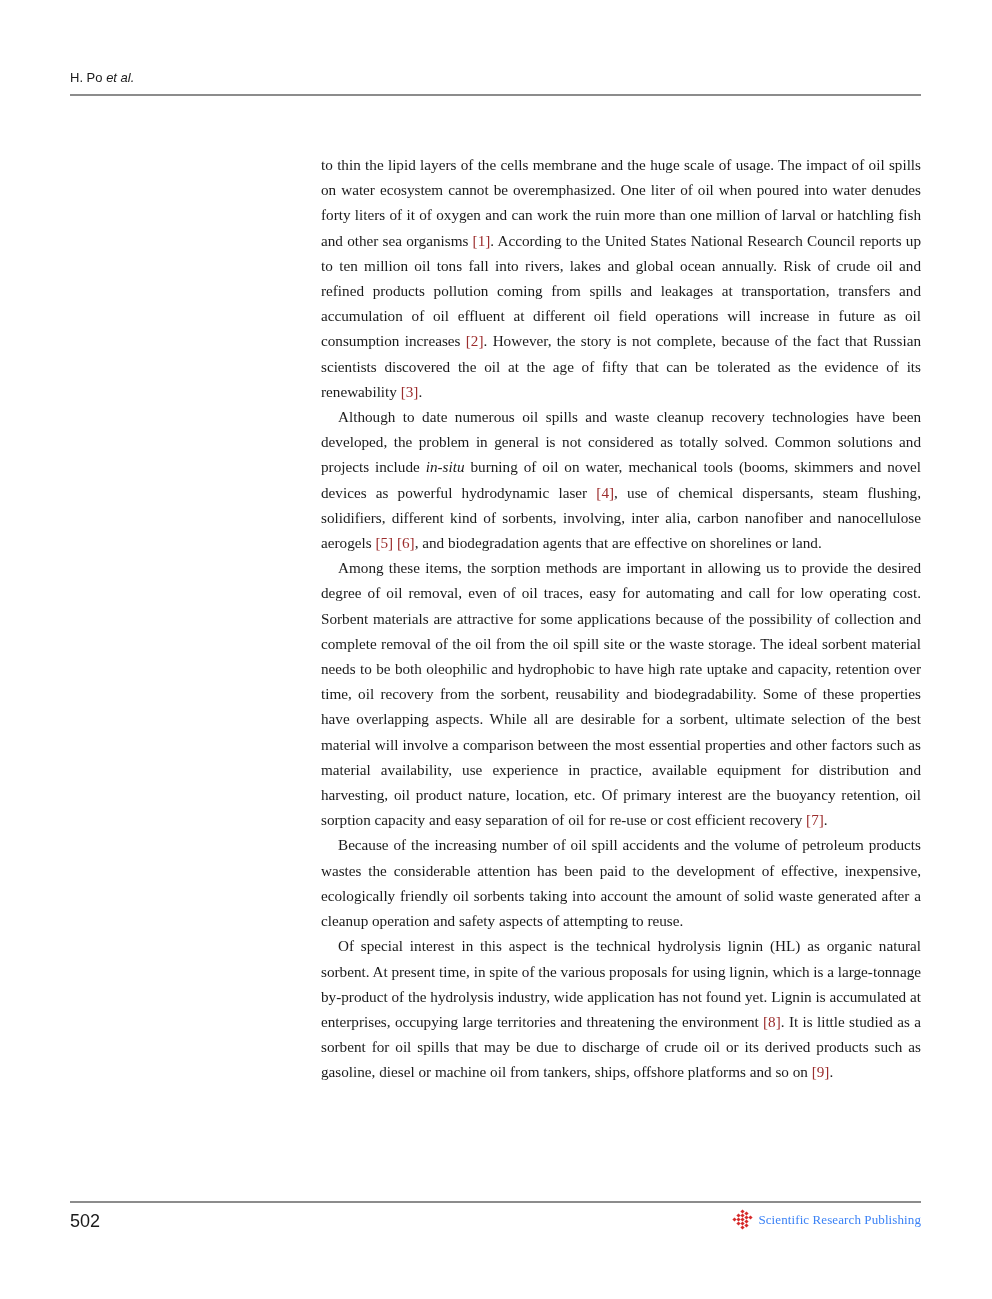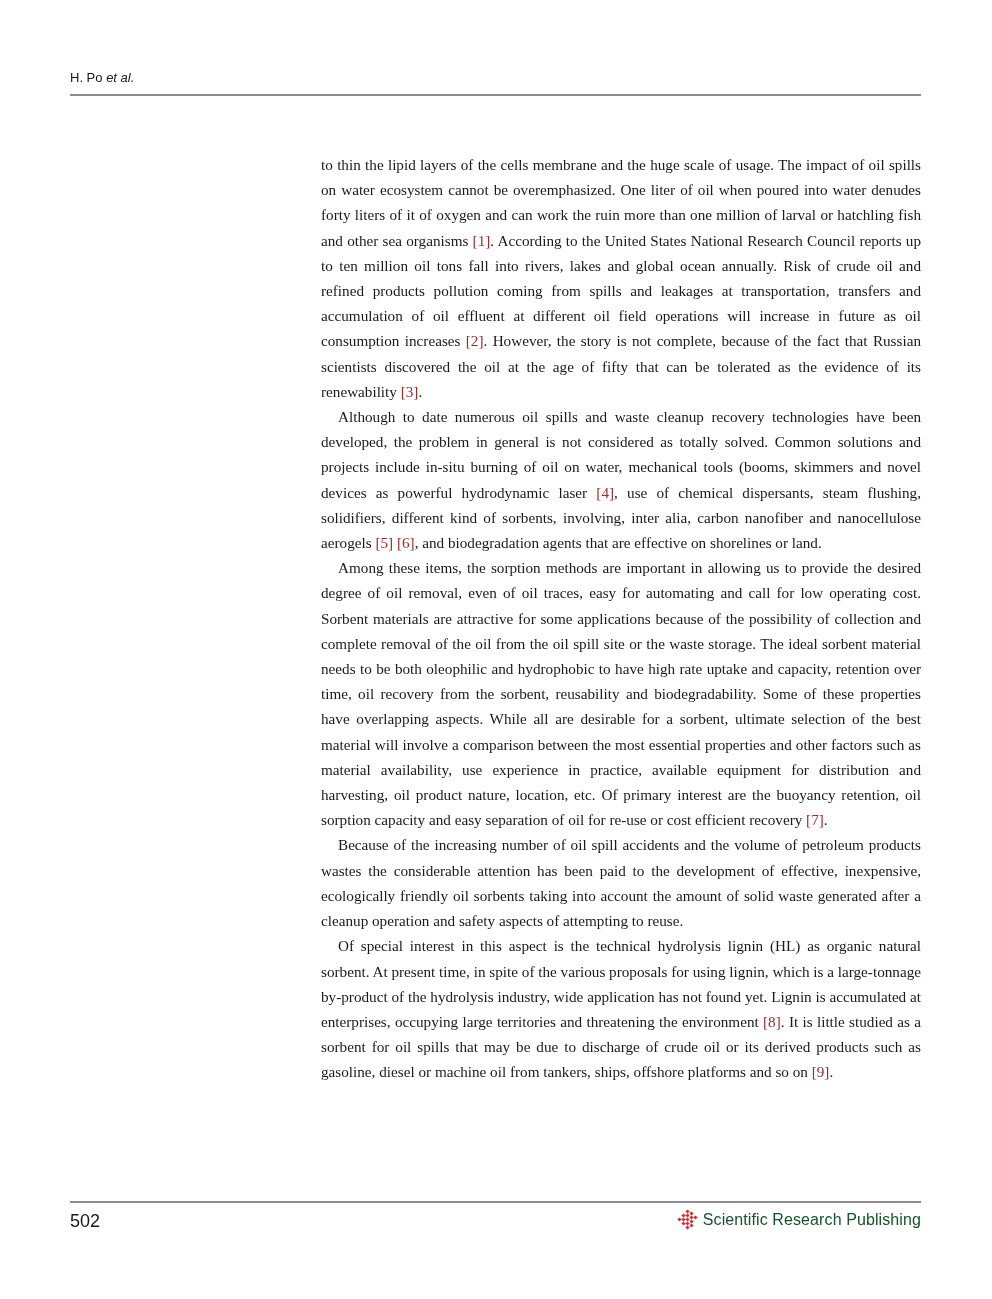--- a/index.html
+++ b/index.html
@@ -16,35 +16,35 @@
   }
 
   .body-col {
     position: absolute; left: 321px; top: 120px; width: 600px;
     font-family: "Liberation Serif", serif; font-size: 15.2px; line-height: 25.2px;
     color: #1a1a1a; text-align: justify; hyphens: manual; margin-top: 32px;
   }
   .body-col p { margin: 0; }
   .body-col p.indent { text-indent: 17px; }
   .cite { color: #9b2c2c; }
-  .em { }
+  .em { font-style: italic; }
 
   .foot-rule {
     position: absolute; left: 70px; top: 1201px; width: 851px; height: 2px; background: #8c8c8c;
   }
   .page-number {
     position: absolute; left: 70px; top: 1211px;
     font-family: "Liberation Sans", sans-serif; font-size: 18px; color: #1a1a1a;
   }
   .publisher {
     position: absolute; right: 71px; top: 1209px; display: flex; align-items: center; gap: 4px;
   }
   .publisher-logo { width: 22px; height: 22px; }
   .publisher-name {
-    font-family: Liberation Sans, sans-serif; font-size: 16px; color: #14532d; letter-spacing: 0.1px;
+    font-family: Liberation Serif, serif; font-size: 13px; color: #3b82f6; letter-spacing: 0.1px;
   }
 </style>
 </head>
 <body>
 
 <div class="page">
 
   <div class="running-head">
     <span>H. Po</span>
     <span class="etal">et al.</span>

